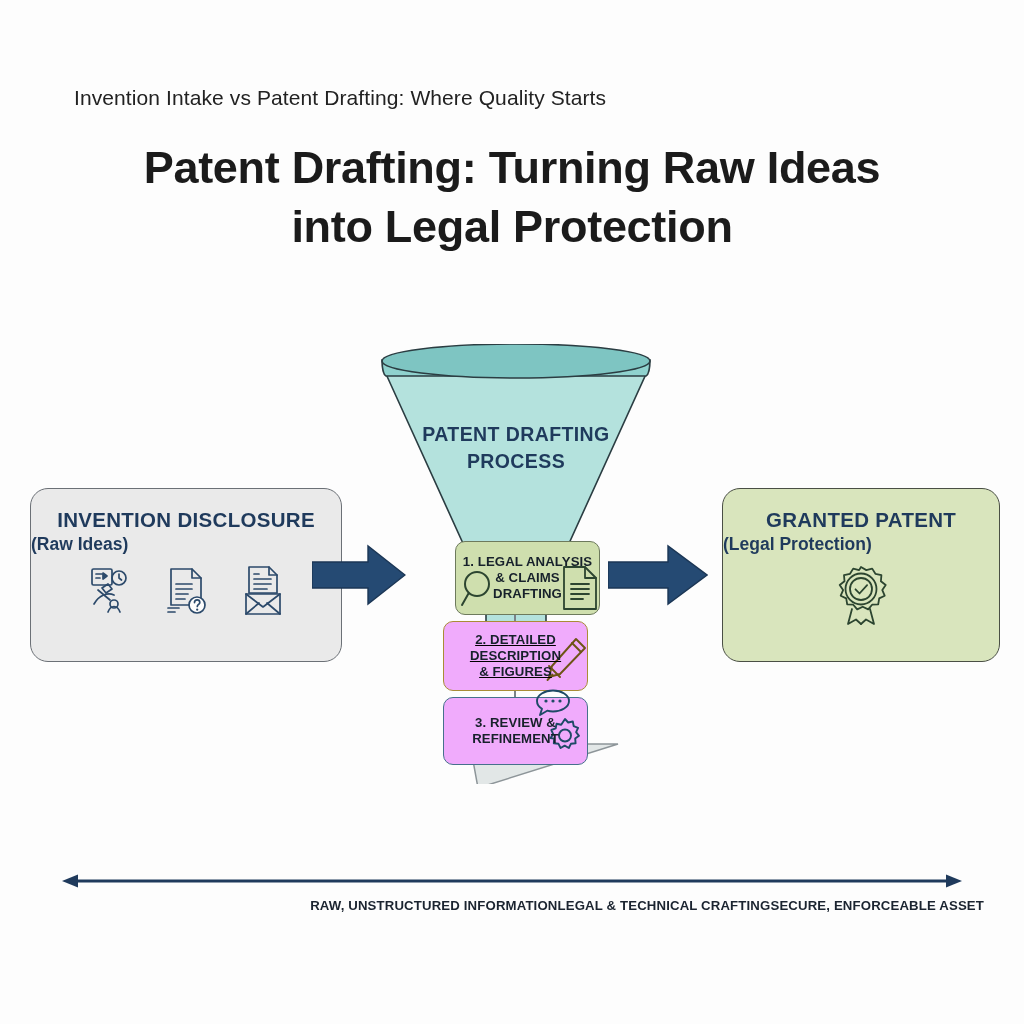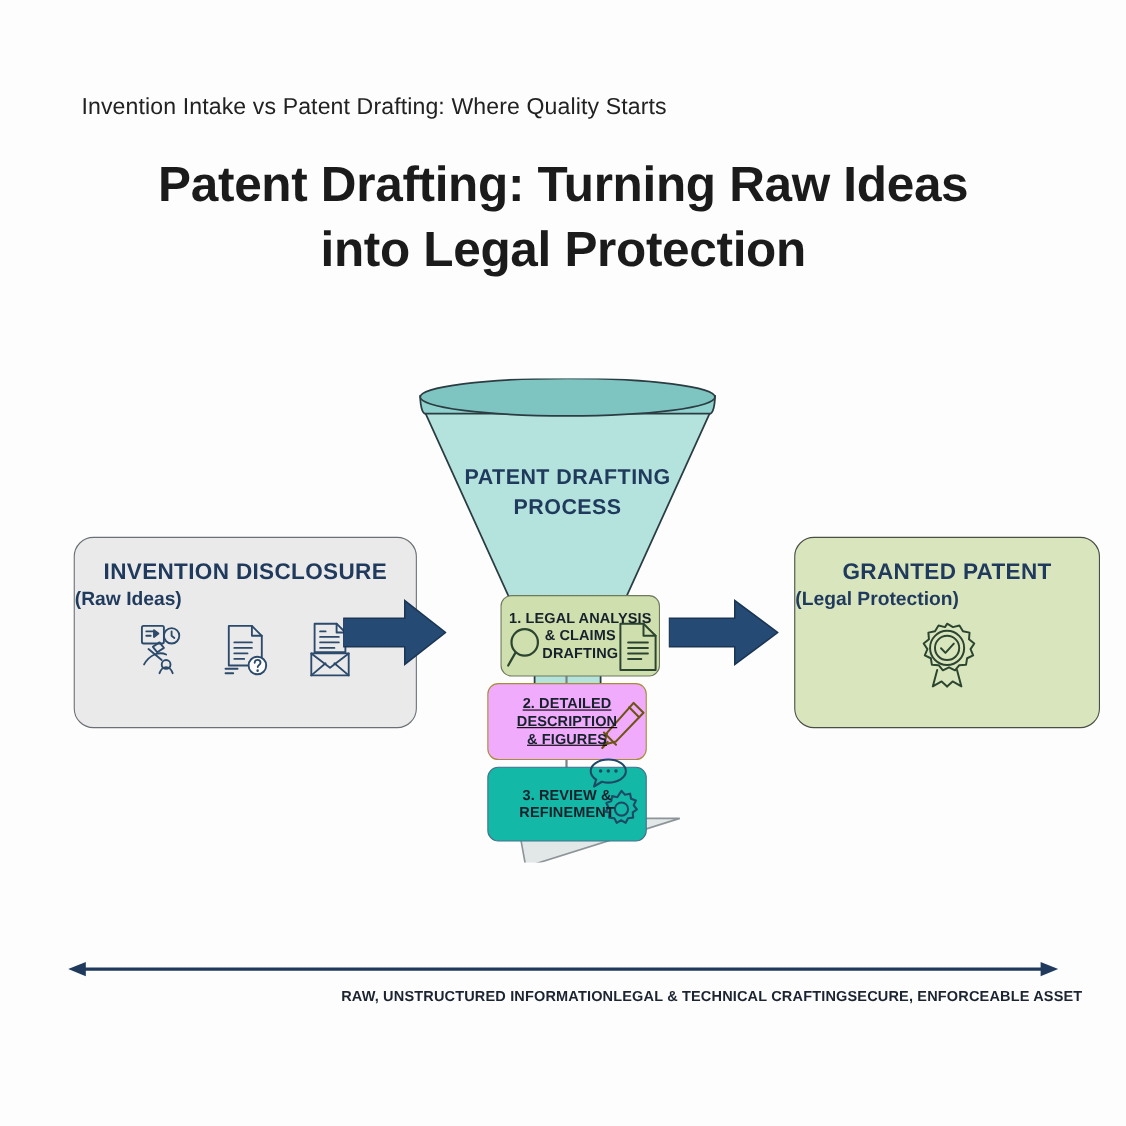--- a/index.html
+++ b/index.html
@@ -53,21 +53,20 @@
     box-sizing: border-box;
     overflow: hidden;
   }
   #panel-left {
     left: 30px;
     top: 488px;
     width: 312px;
     height: 174px;
     background: #eaeaea;
     border-color: #6b7076;
-    margin-left: 37px;
   }
   #panel-right {
     left: 722px;
     top: 488px;
     width: 278px;
     height: 174px;
     background: #d9e5bd;
     border-color: #4a4f45;
   }
   .panel-title {
@@ -153,21 +152,21 @@
     height: 70px;
     background: #f0abfc;
     border-color: #a98c37;
     text-decoration: underline;
   }
   #step-3 {
     left: 443px;
     top: 697px;
     width: 145px;
     height: 68px;
-    background: #14b8a6;
+    background: #f0abfc;
     border-color: #46708c;
   }
   .step-text {
     position: relative;
     z-index: 3;
     text-align: center;
     font-weight: 700;
     color: #17212b;
     font-size: 13.2px;
     line-height: 16px;

